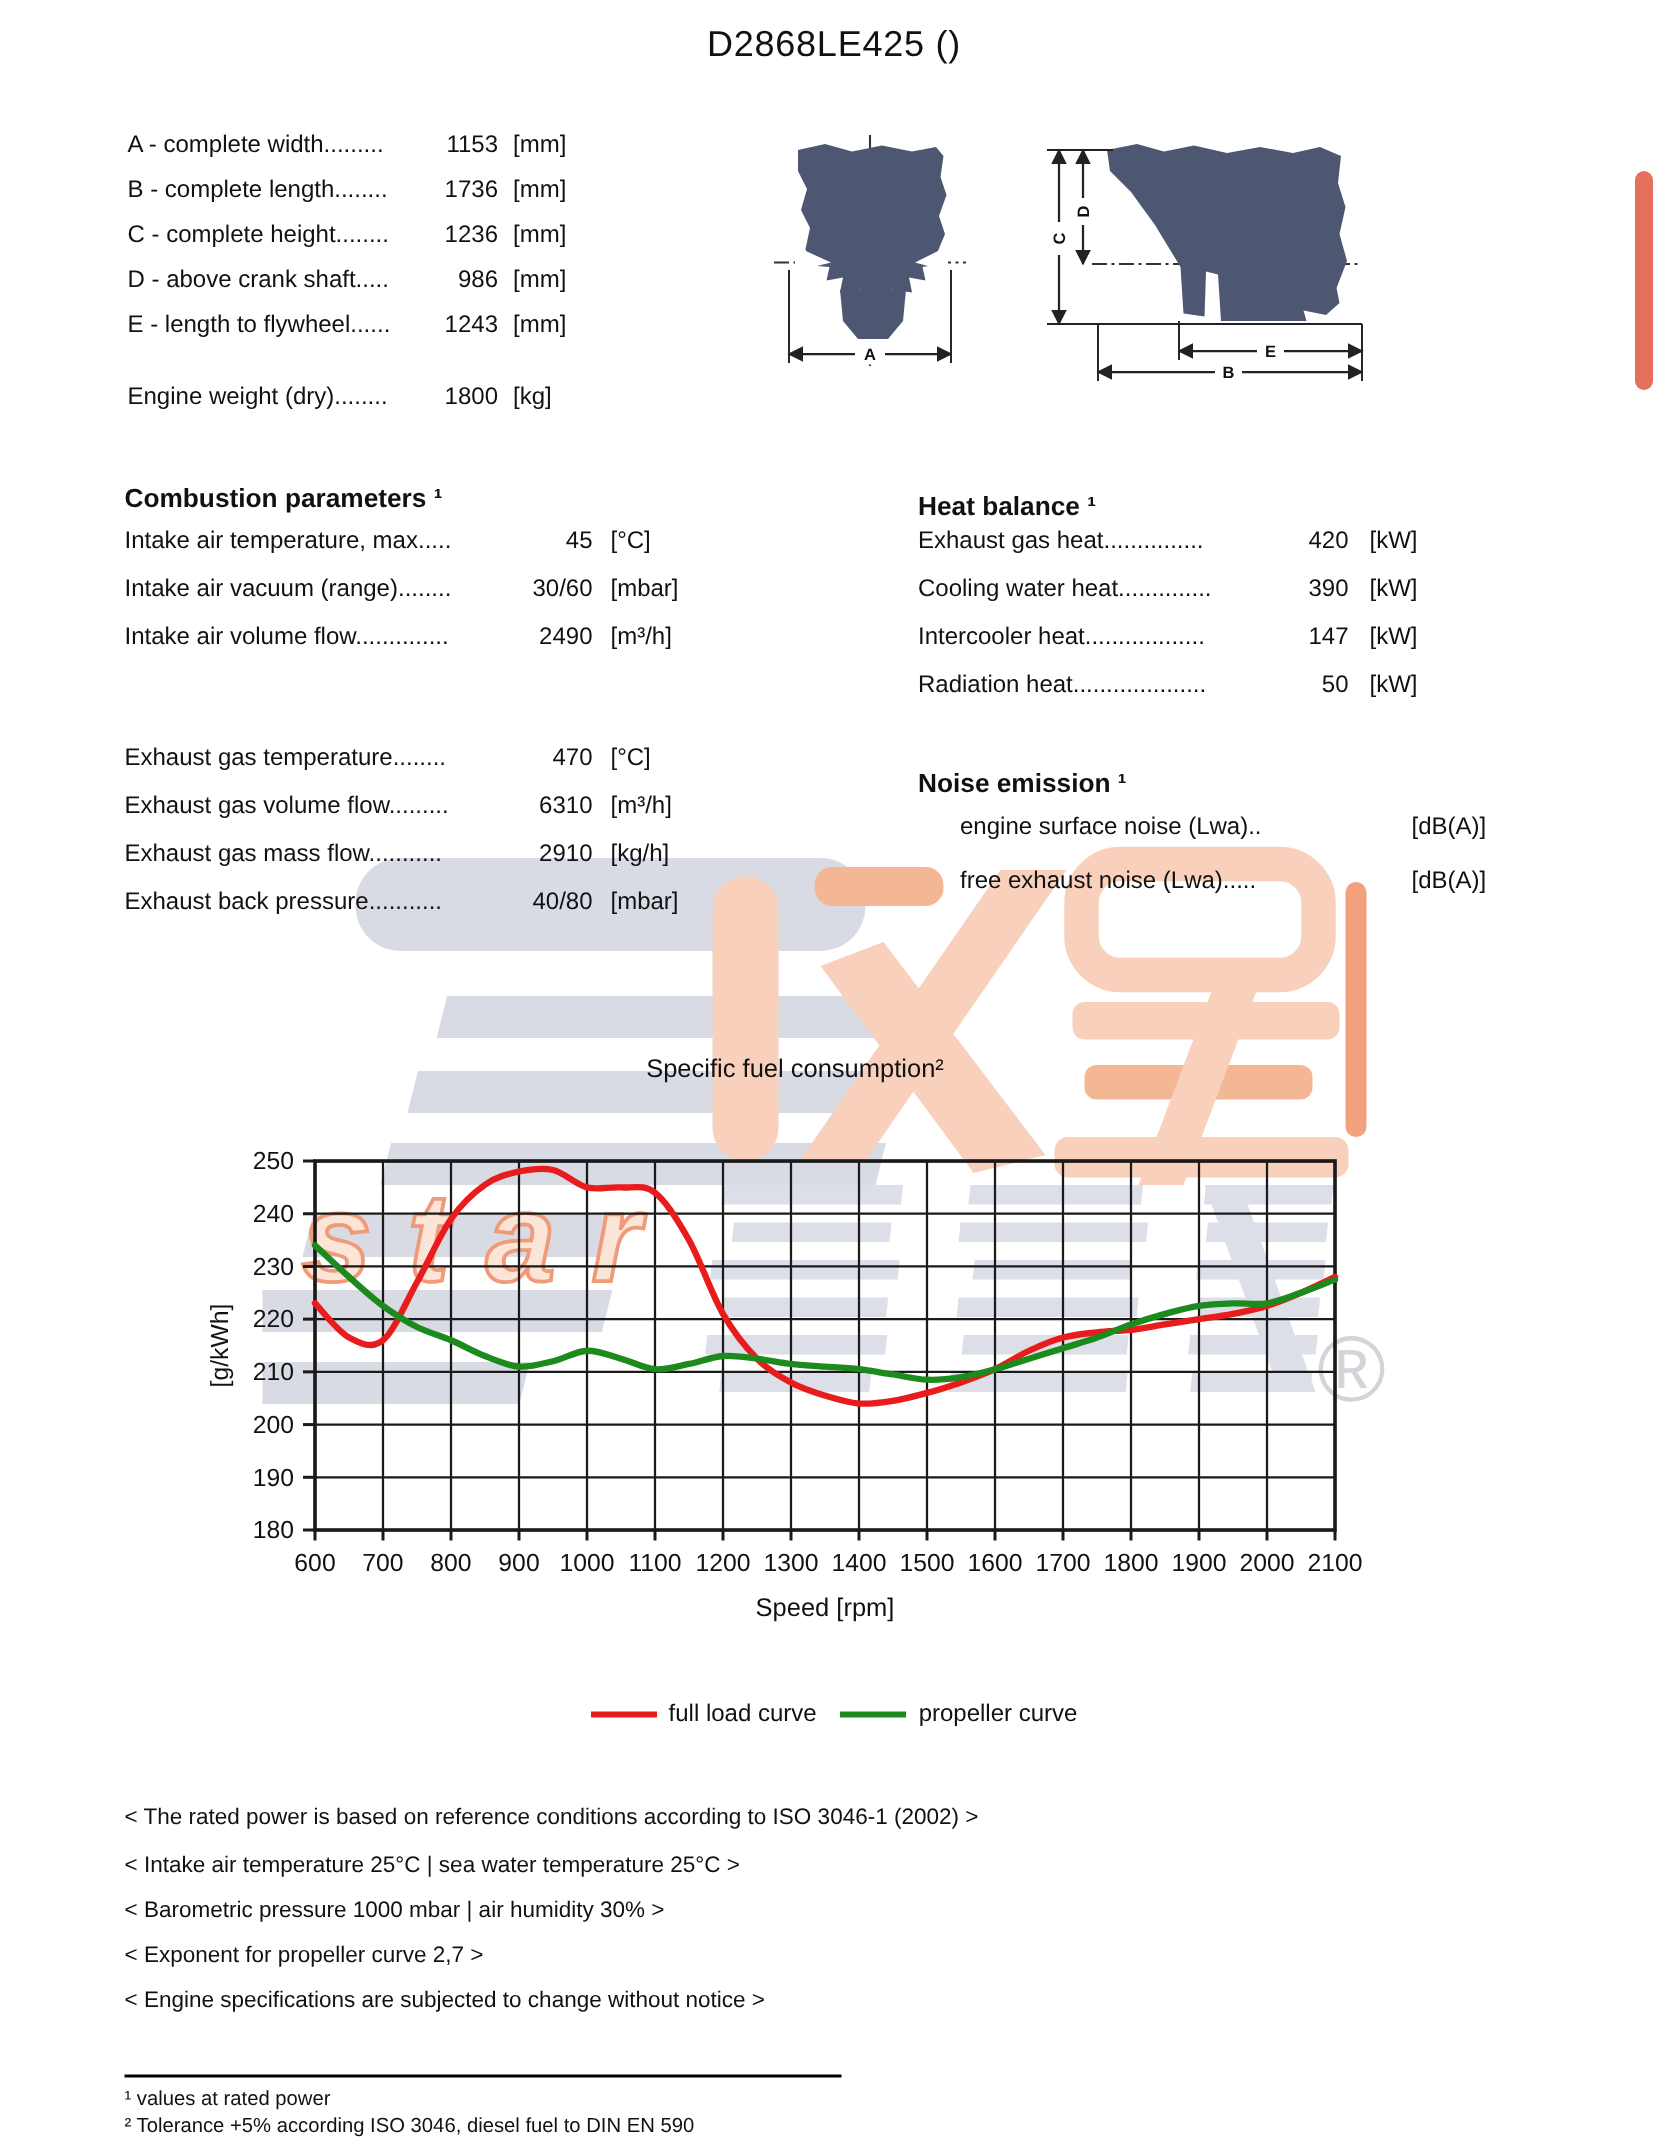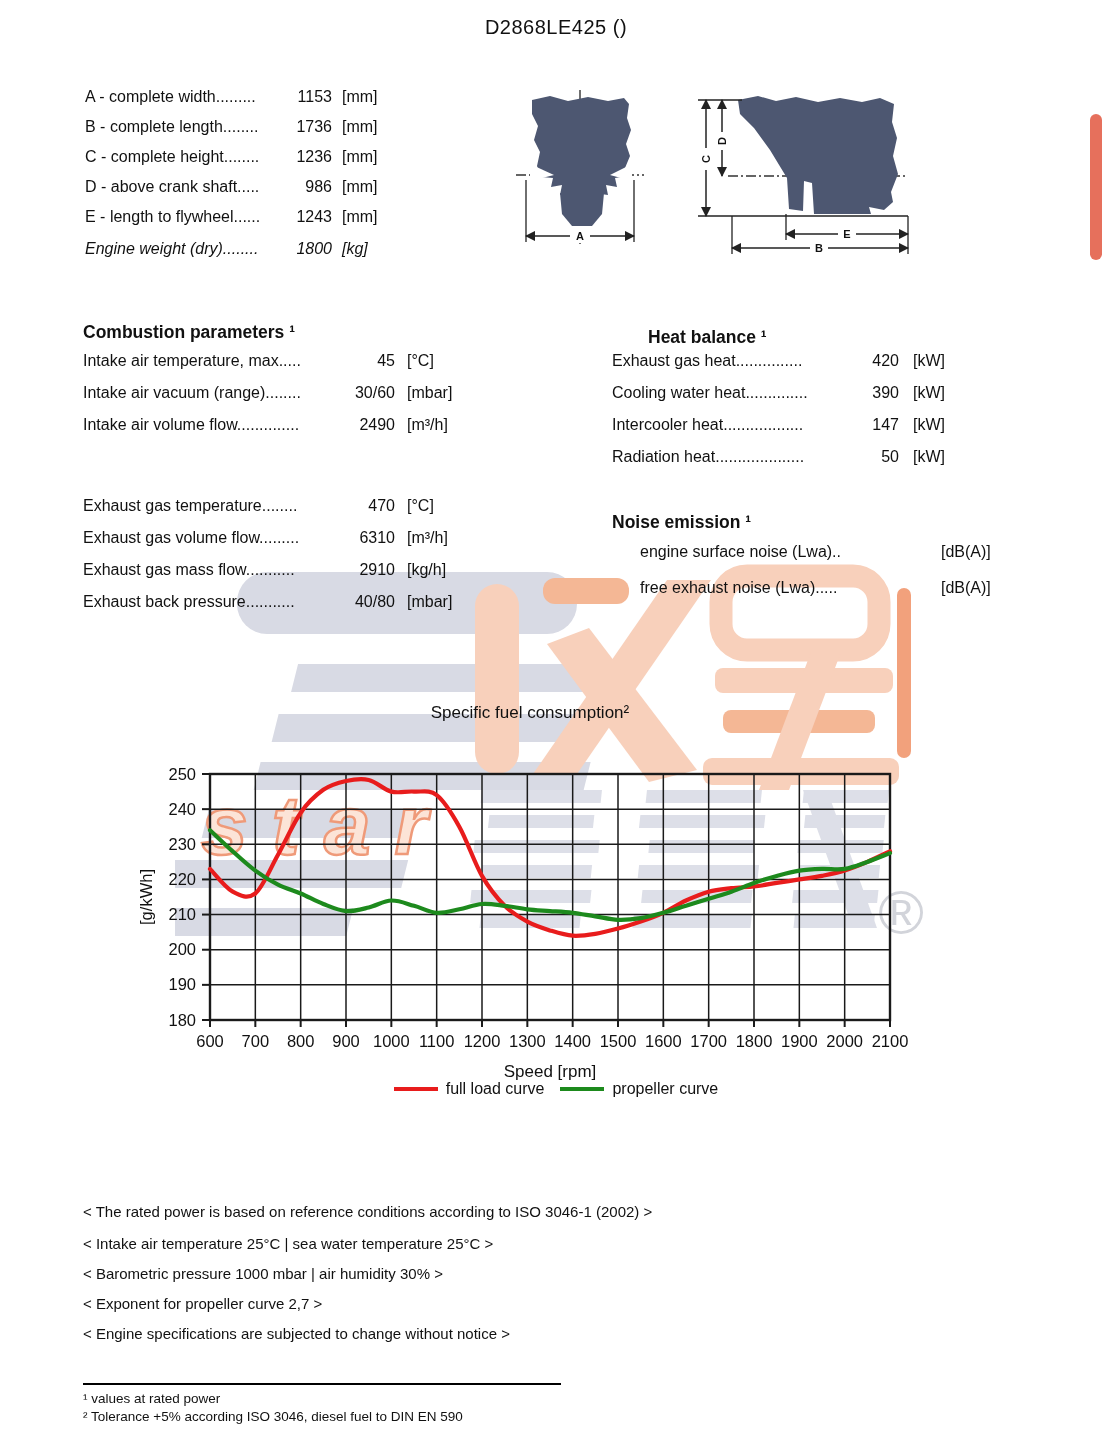--- a/index.html
+++ b/index.html
@@ -1,50 +1,50 @@
 <!DOCTYPE html>
 <html><head>
 <meta charset="utf-8">
 <style>
   html,body{margin:0;padding:0;background:#fff;}
   #page{position:relative;width:1112px;height:1435px;background:#fff;
         font-family:"Liberation Sans",sans-serif;color:#111;overflow:hidden;}
   .abs{position:absolute;z-index:1;}
   #watermark{position:absolute;z-index:0;}
   #wm-redbar{position:absolute;z-index:0;}
-  #doc-title{top:16px;left:0;width:100%;text-align:center;font-size:20px;letter-spacing:.5px;}
+  #doc-title{top:16px;left:0;width:100%;text-align:center;font-size:24px;letter-spacing:.5px;}
   .heading{font-weight:bold;font-size:17.5px;}
   #comb-heading{left:83px;top:322px;}
-  #heat-heading{left:648px;top:327px;text-align:right;}
+  #heat-heading{left:612px;top:327px;text-align:right;}
   #noise-heading{left:612px;top:512px;}
   .rows{white-space:nowrap;}
   .spec-row{position:relative;font-size:16px;height:30px;}
   .spec-row .lbl{display:inline-block;}
   .spec-row .val{position:absolute;top:0;left:0;text-align:right;}
   .spec-row .unit{position:absolute;top:0;}
   #dim-rows{left:85px;top:88px;width:420px;}
   #dim-rows .val{width:247px;}
   #dim-rows .unit{left:257px;}
-  #dim-rows .spec-row:last-child{margin-top:2px;font-style:italic;}
+  #dim-rows .spec-row:last-child{margin-top:18px;}
   #comb-rows{left:83px;top:352px;width:480px;}
   #comb-rows .spec-row{height:32px;}
   #comb-rows .val{width:312px;}
   #comb-rows .unit{left:324px;}
   #comb-rows .spec-row.gap{margin-top:49px;}
   #heat-rows{left:612px;top:352px;width:440px;}
   #heat-rows .spec-row{height:32px;}
   #heat-rows .val{width:287px;}
   #heat-rows .unit{left:301px;}
   #noise-rows{left:612px;top:543px;width:440px;}
   #noise-rows .spec-row{height:36px;margin-left:28px;}
   #noise-rows .val{width:287px;}
   #noise-rows .unit{left:301px;}
   #chart-title{left:210px;top:703px;width:640px;text-align:center;font-size:17px;}
   #chart-svg{left:130px;top:690px;}
-  #legend{left:0;top:1080px;width:1112px;display:flex;justify-content:center;gap:16px;font-size:16px;}
+  #legend{left:0;top:1134px;width:1112px;display:flex;justify-content:center;gap:16px;font-size:16px;}
   .legend-item{display:flex;align-items:center;gap:8px;}
   .legend-swatch{width:44px;height:4.5px;}
   .note{position:absolute;left:83px;font-size:15px;z-index:1;}
   .note.bold{font-weight:normal;}
   #foot-rule{left:83px;top:1383px;width:478px;border-top:2px solid #000;height:0;}
   .footnote{position:absolute;left:83px;font-size:13.5px;z-index:1;}
 </style>
 </head>
 <body>
 

